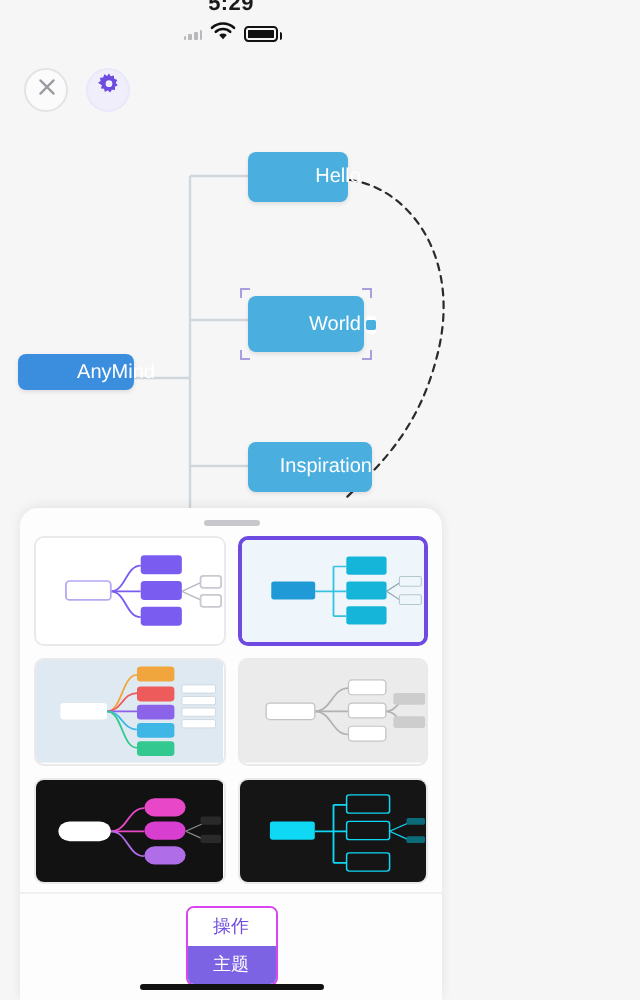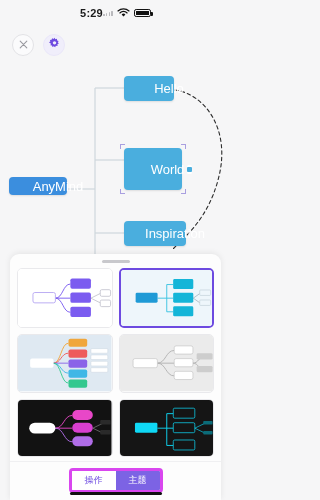--- a/index.html
+++ b/index.html
@@ -7,22 +7,23 @@
   body {
     font-family: "Liberation Sans", "DejaVu Sans", sans-serif;
     background:#f6f6f7;
     position:relative;
     -webkit-font-smoothing:antialiased;
   }
 
   
   .statusbar{
     position:absolute; top:0; left:0; width:231px; height:26px;
-    display:flex; align-items:center; justify-content:center;
+    display:flex; align-items:center; justify-content:flex-end;
     padding:0 12px;
+    flex-direction:column;
   }
   .status-time{ font-size:11px; font-weight:bold; color:#1a1a1a; letter-spacing:.2px; }
   .status-right{ display:flex; align-items:center; gap:4px; }
   .sig-dots{ display:flex; gap:1.2px; align-items:flex-end; height:6px; }
   .sig-dots i{ width:1.6px; background:#b9b9bd; display:block; border-radius:.5px;}
   .sig-dots i:nth-child(1){height:2px}
   .sig-dots i:nth-child(2){height:3px}
   .sig-dots i:nth-child(3){height:4px}
   .sig-dots i:nth-child(4){height:5px}
   .battery{
@@ -46,30 +47,30 @@
 
   
   .canvas{
     position:absolute; top:60px; left:0; width:231px; height:200px;
     background:#f6f6f7; overflow:hidden;
   }
   .canvas svg{ position:absolute; inset:0; }
   .node{
     position:absolute; border-radius:4px; color:#fff;
     display:flex; align-items:center; justify-content:center; gap:3px;
-    font-size:13px; white-space:nowrap;
+    font-size:10px; white-space:nowrap;
     box-shadow:0 1px 2px rgba(0,0,0,.10);
     padding-left:40px;
   }
   .node.root{ background:#3b8ede; }
   .node.child{ background:#4aaede; }
   #node-anymind{ left:9px;  top:117px; width:58px; height:18px; }
   #node-hello{   left:124px; top:16px;  width:50px; height:25px; }
-  #node-world{   left:124px; top:88px;  width:58px; height:42px; }
-  #node-insp{    left:124px; top:161px; width:62px; height:25px; }
+  #node-world{   left:124px; top:88px;  width:58px; height:28px; }
+  #node-insp{    left:124px; top:161px; width:62px; height:25px;justify-content:flex-end; }
   .note-icon{
     width:9px;height:9px;border-radius:1.5px;background:#fff;
     display:inline-flex;align-items:center;justify-content:center;
   }
   .note-icon b{
     display:block;width:5px;height:5px;border-radius:1px;
     background:#4aaede;
   }
   .sel-handles i{
     position:absolute; width:5px;height:5px; border:1px solid #a99fe0;
@@ -95,21 +96,21 @@
     border-radius:5px; border:1px solid #e9e9ec;
     position:relative; overflow:hidden; background:#fff;
   }
   .theme-card.selected{ border:2px solid #6d4ae0; }
   .theme-card svg{ width:100%; height:100%; display:block; }
 
   
   .seg-wrap{ padding:6px 0 7px; display:flex; justify-content:center;
              border-top:1px solid #f0f0f2; }
   .segmented{
-    display:flex; border:3px solid #d946ef; border-radius:4px; overflow:hidden;
+    display:flex; border:1px solid #d946ef; border-radius:4px; overflow:hidden;flex-direction:column;
   }
   .seg{
     font-size:9px; padding:3px 13px; color:#6d4ae0; background:#fff;
     font-family:"Liberation Sans","DejaVu Sans",sans-serif;
   }
   .seg.active{ background:#7c63e4; color:#fff;text-align:center; }
   .home-bar{
     position:absolute; bottom:5px; left:50%; transform:translateX(-50%);
     width:92px;height:3.5px;background:#111;border-radius:3px;
   }

